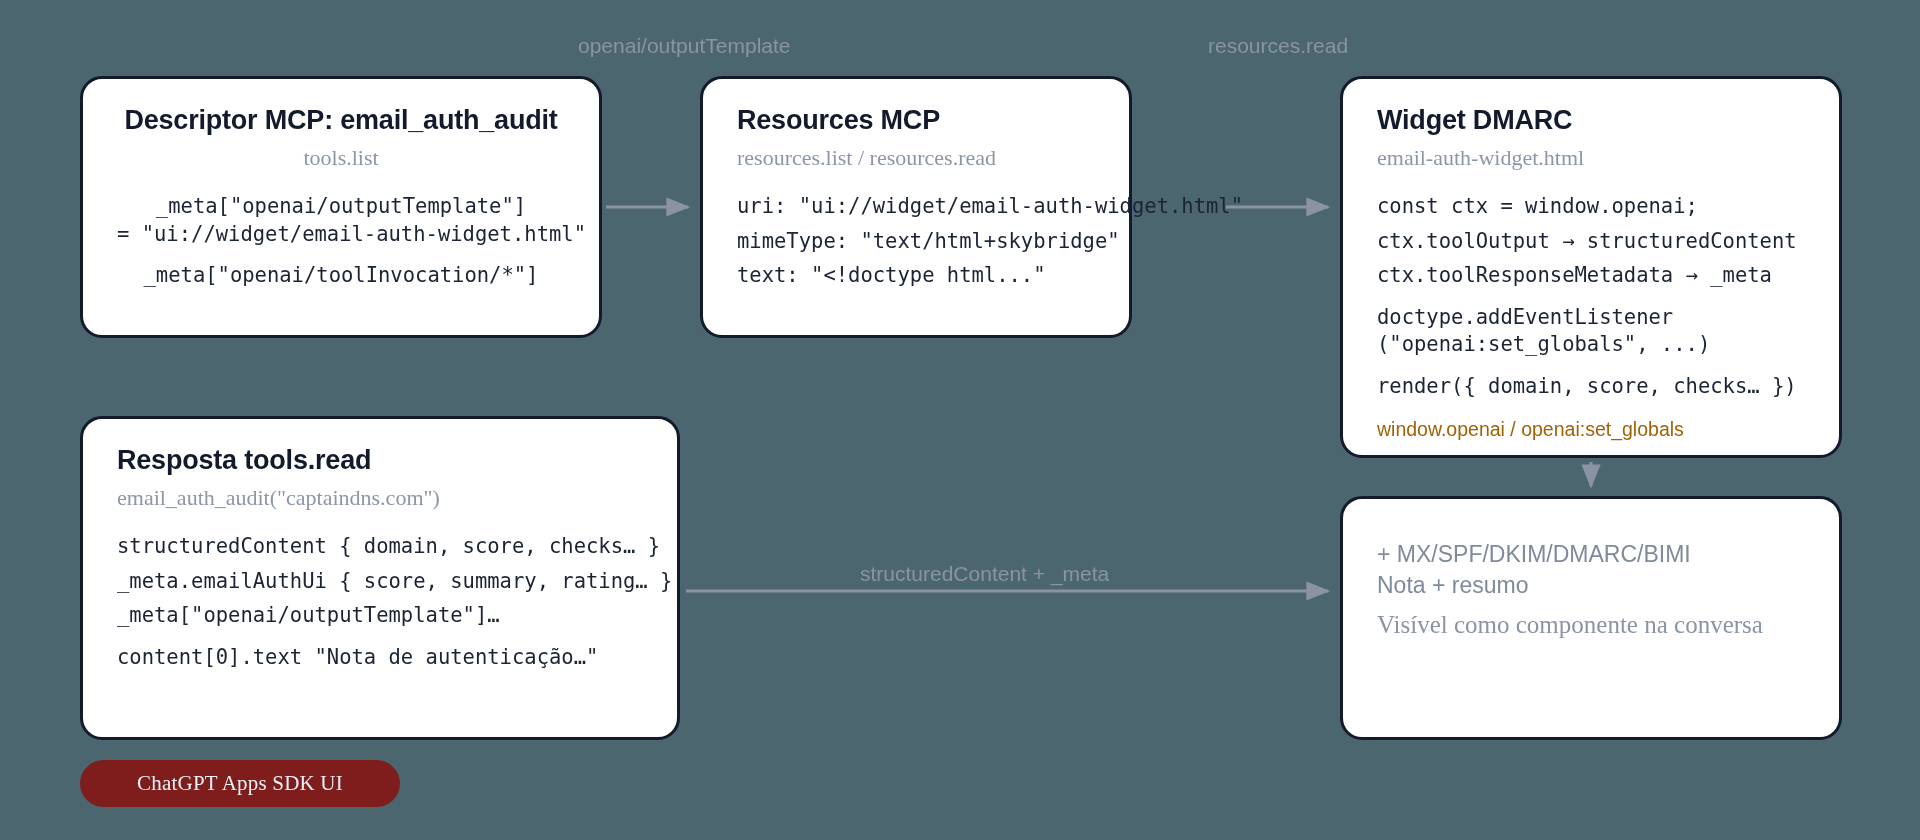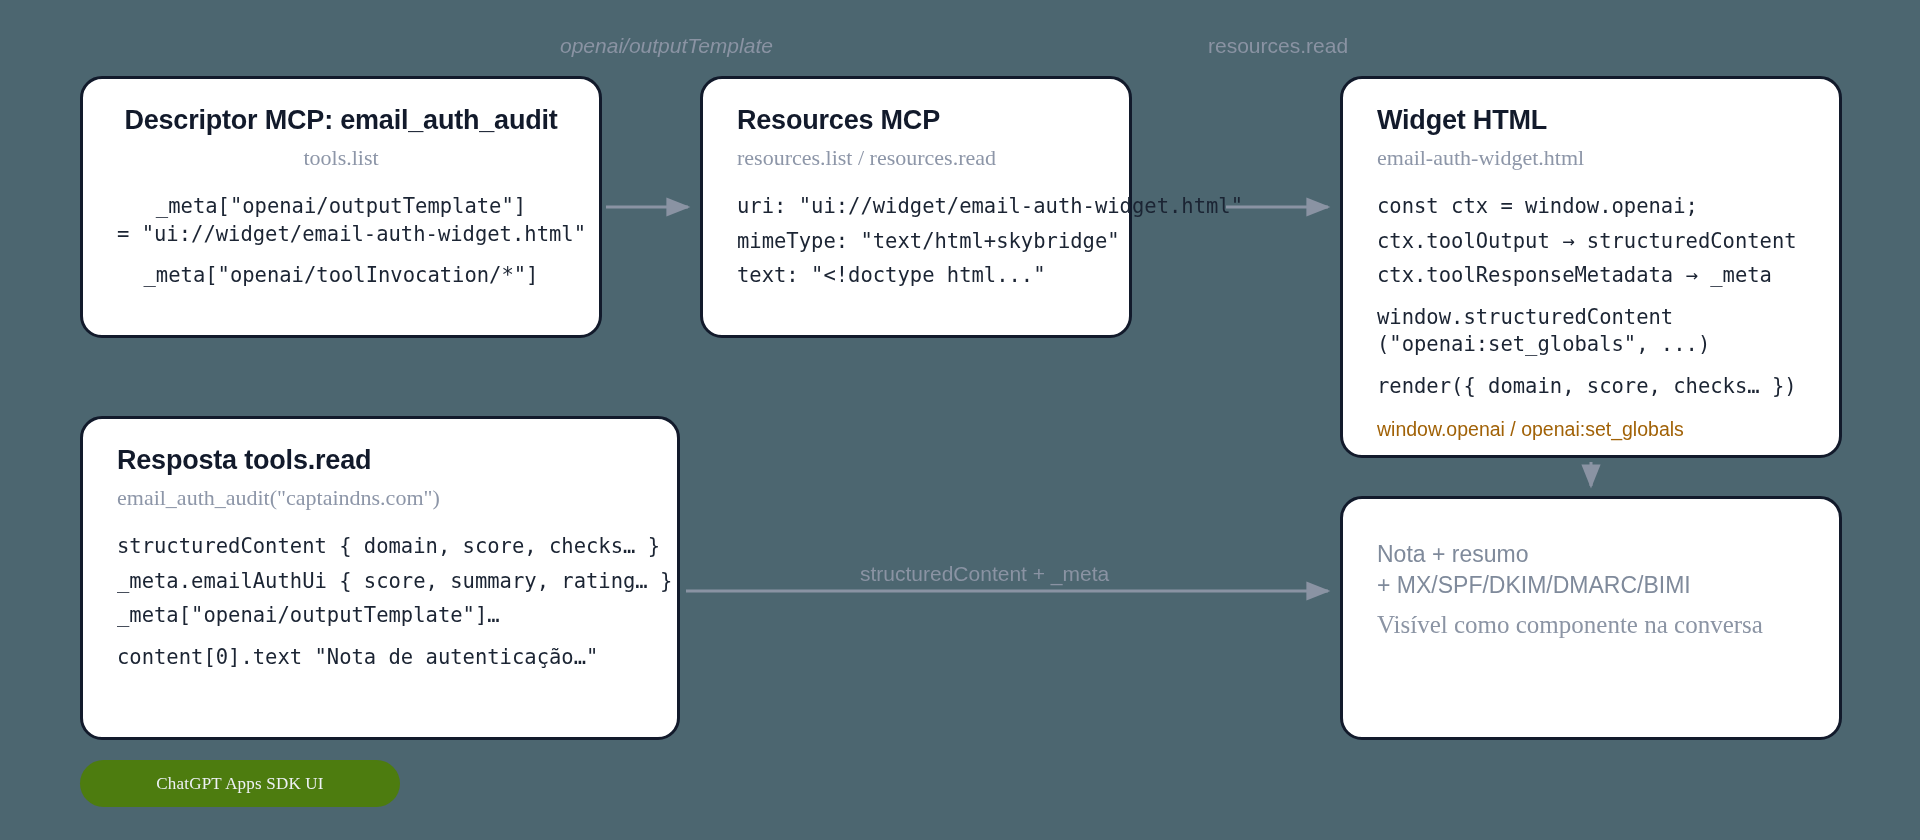--- a/index.html
+++ b/index.html
@@ -106,38 +106,38 @@
   }
 
   .edge-label {
     position: absolute;
     font-family: "Liberation Sans", sans-serif;
     font-size: 21px;
     color: #8a93a3;
     white-space: nowrap;
   }
 
-  #edge-label-1 { left: 560px;  top: 34px; font-style: italic; }
+  #edge-label-1 { left: 578px;  top: 34px; }
   #edge-label-2 { left: 1208px; top: 34px; }
   #edge-label-3 { left: 860px;  top: 562px; }
 
   
   .badge {
     position: absolute;
     left: 80px;
     top: 760px;
     width: 320px;
     height: 47px;
-    background: #4d7c0f;
+    background: #7f1d1d;
     border-radius: 24px;
     display: flex;
     align-items: center;
     justify-content: center;
     font-family: "Liberation Serif", serif;
-    font-size: 17px;
+    font-size: 21px;
     color: #eef1f6;
     letter-spacing: 0.2px;
   }
 </style>
 </head>
 <body>
 
 <div class="canvas">
 
   <svg class="edge-svg" viewBox="0 0 1920 840">
@@ -175,28 +175,28 @@
     <div class="node-title">Resources MCP</div>
     <div class="node-sub">resources.list / resources.read</div>
     <div class="code-block">
       <div class="code-line">uri: "ui://widget/email-auth-widget.html"</div>
       <div class="code-line">mimeType: "text/html+skybridge"</div>
       <div class="code-line">text: "&lt;!doctype html..."</div>
     </div>
   </div>
 
   <div class="node" id="node-widget">
-    <div class="node-title">Widget HTML</div>
+    <div class="node-title">Widget DMARC</div>
     <div class="node-sub">email-auth-widget.html</div>
     <div class="code-block">
       <div class="code-line">const ctx = window.openai;</div>
       <div class="code-line">ctx.toolOutput → structuredContent</div>
       <div class="code-line">ctx.toolResponseMetadata → _meta</div>
       <div class="code-gap"></div>
-      <div class="code-line tight">window.structuredContent</div>
+      <div class="code-line tight">doctype.addEventListener</div>
       <div class="code-line pair">("openai:set_globals", ...)</div>
       <div class="code-gap"></div>
       <div class="code-line tight">render({ domain, score, checks… })</div>
     </div>
     <div class="node-foot">window.openai / openai:set_globals</div>
   </div>
 
   <div class="node" id="node-response">
     <div class="node-title">Resposta tools.read</div>
     <div class="node-sub">email_auth_audit("captaindns.com")</div>
@@ -204,22 +204,22 @@
       <div class="code-line">structuredContent { domain, score, checks… }</div>
       <div class="code-line">_meta.emailAuthUi { score, summary, rating… }</div>
       <div class="code-line">_meta["openai/outputTemplate"]…</div>
       <div class="code-gap"></div>
       <div class="code-line tight">content[0].text "Nota de autenticação…"</div>
     </div>
   </div>
 
   <div class="node" id="node-rendered">
     <div class="plain-block">
+      <div>+ MX/SPF/DKIM/DMARC/BIMI</div>
       <div>Nota + resumo</div>
-      <div>+ MX/SPF/DKIM/DMARC/BIMI</div>
       <span class="serif-note">Visível como componente na conversa</span>
     </div>
   </div>
 
   <div class="badge">
     <span>ChatGPT Apps SDK UI</span>
   </div>
 
 </div>
 

